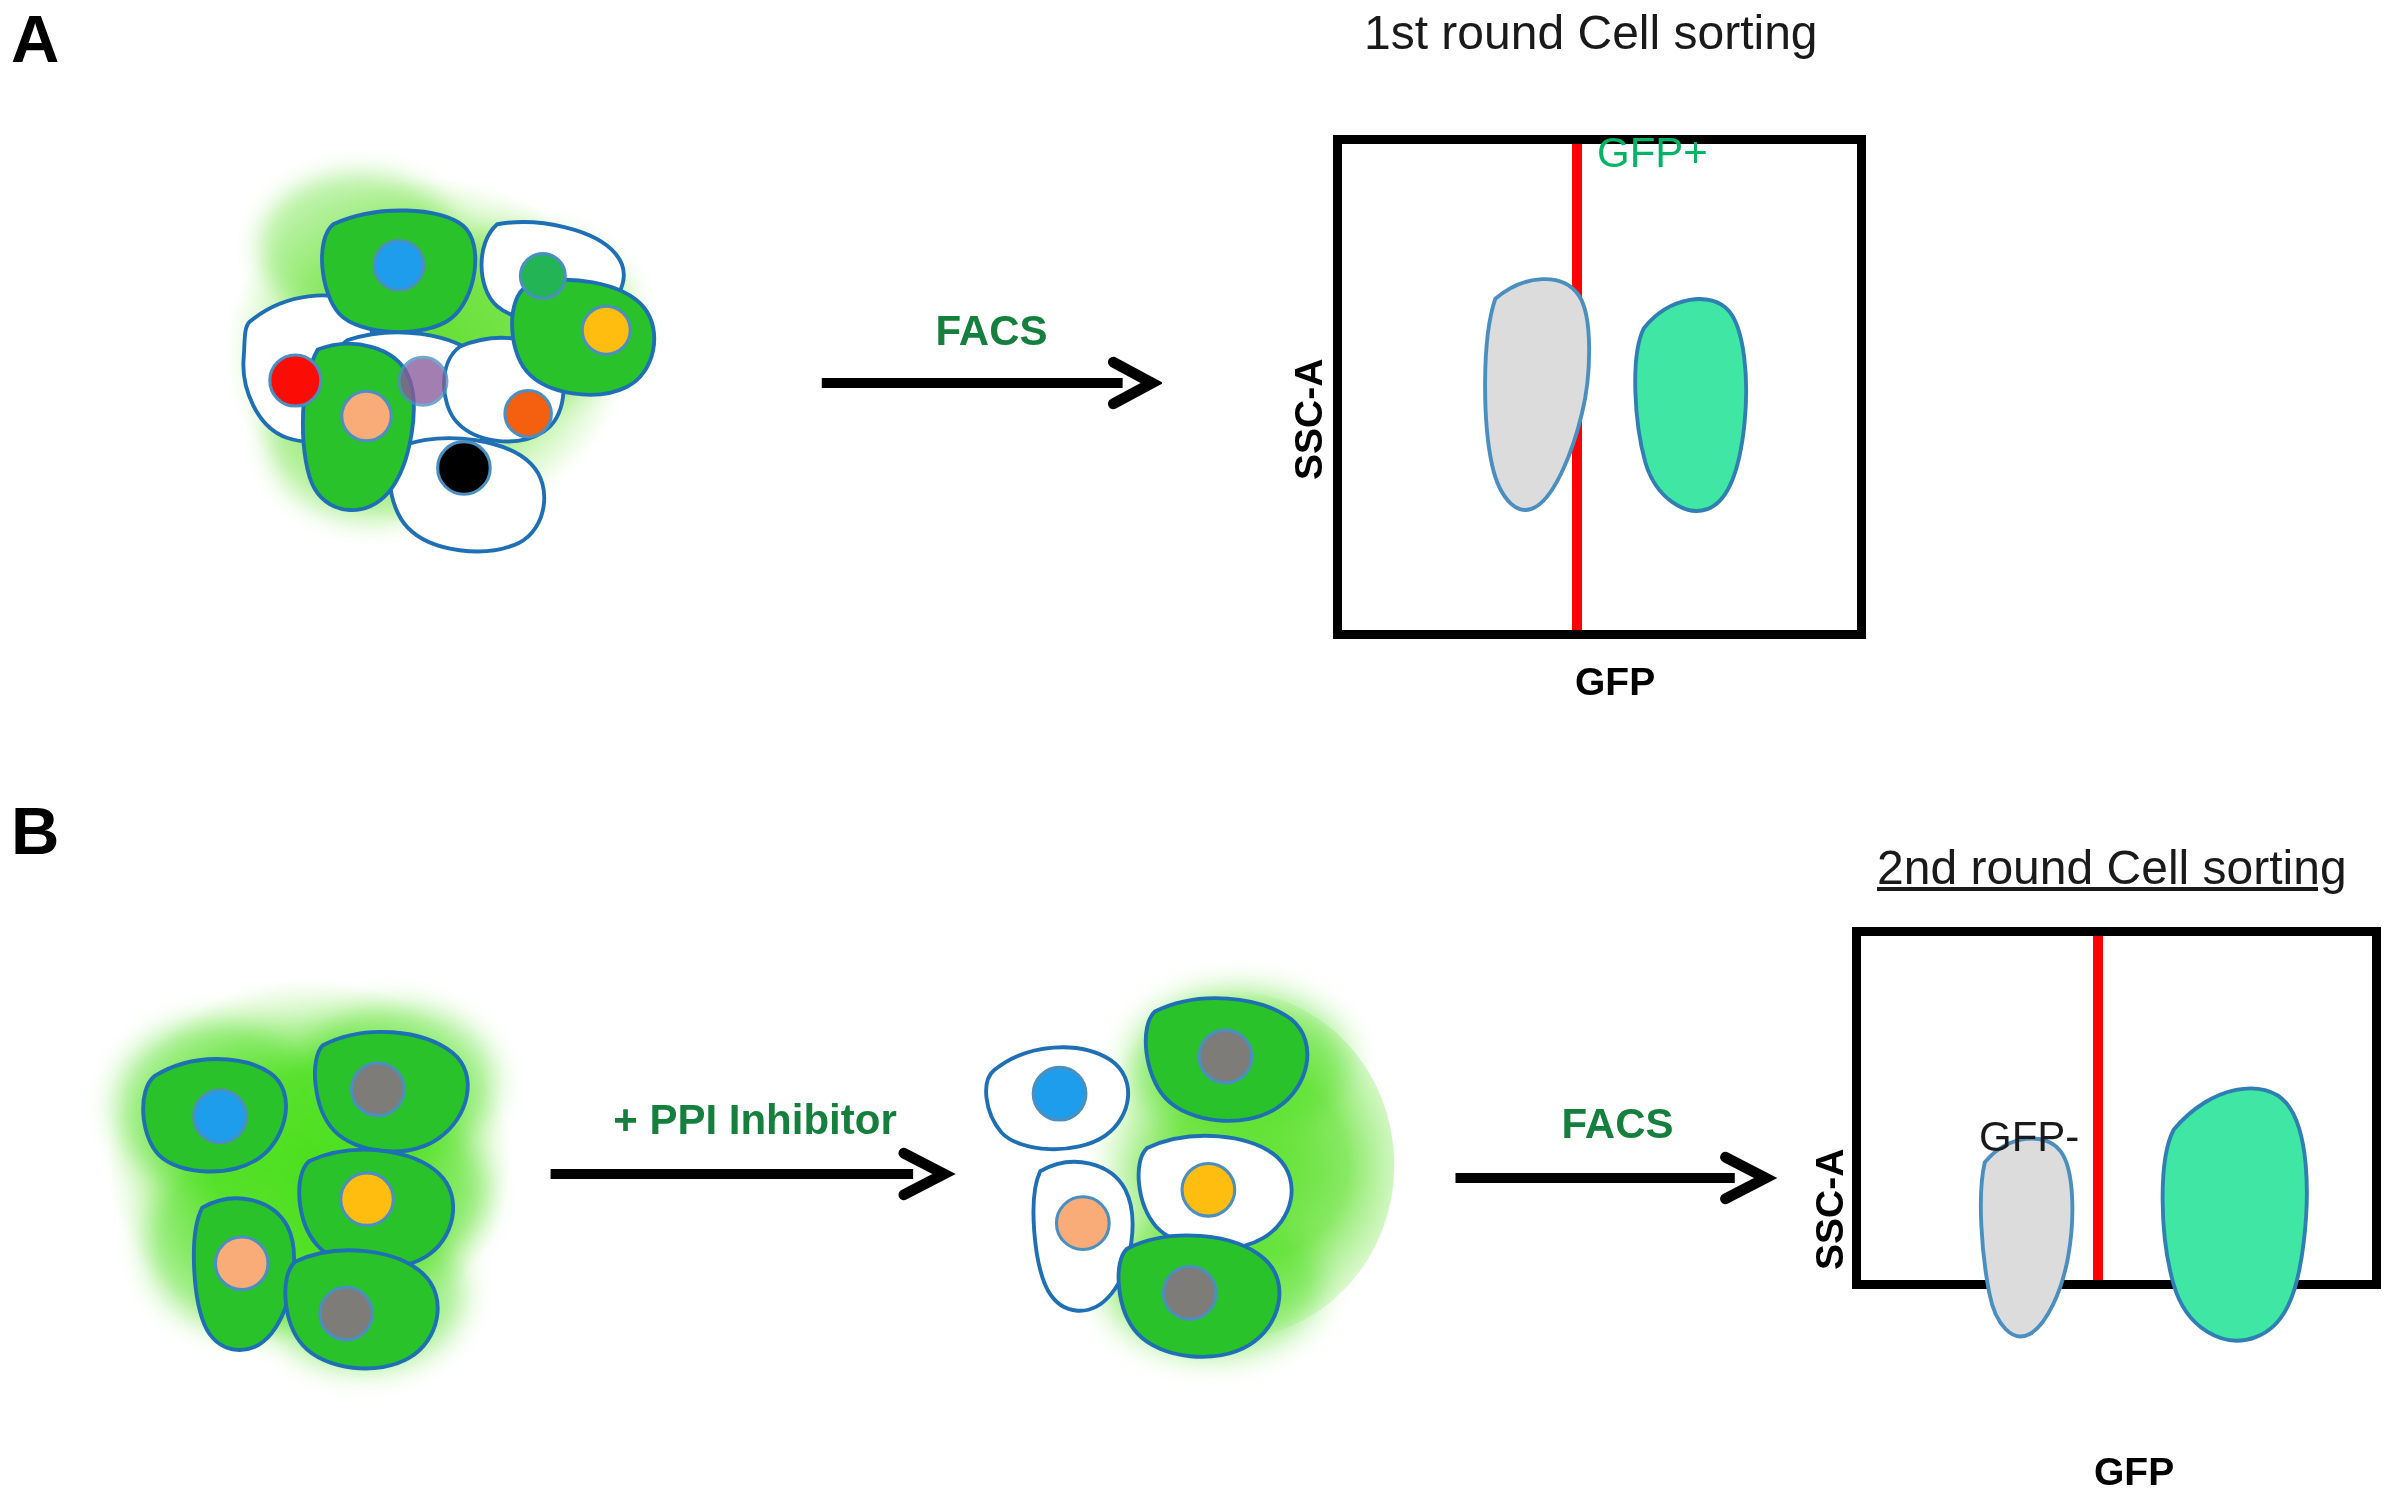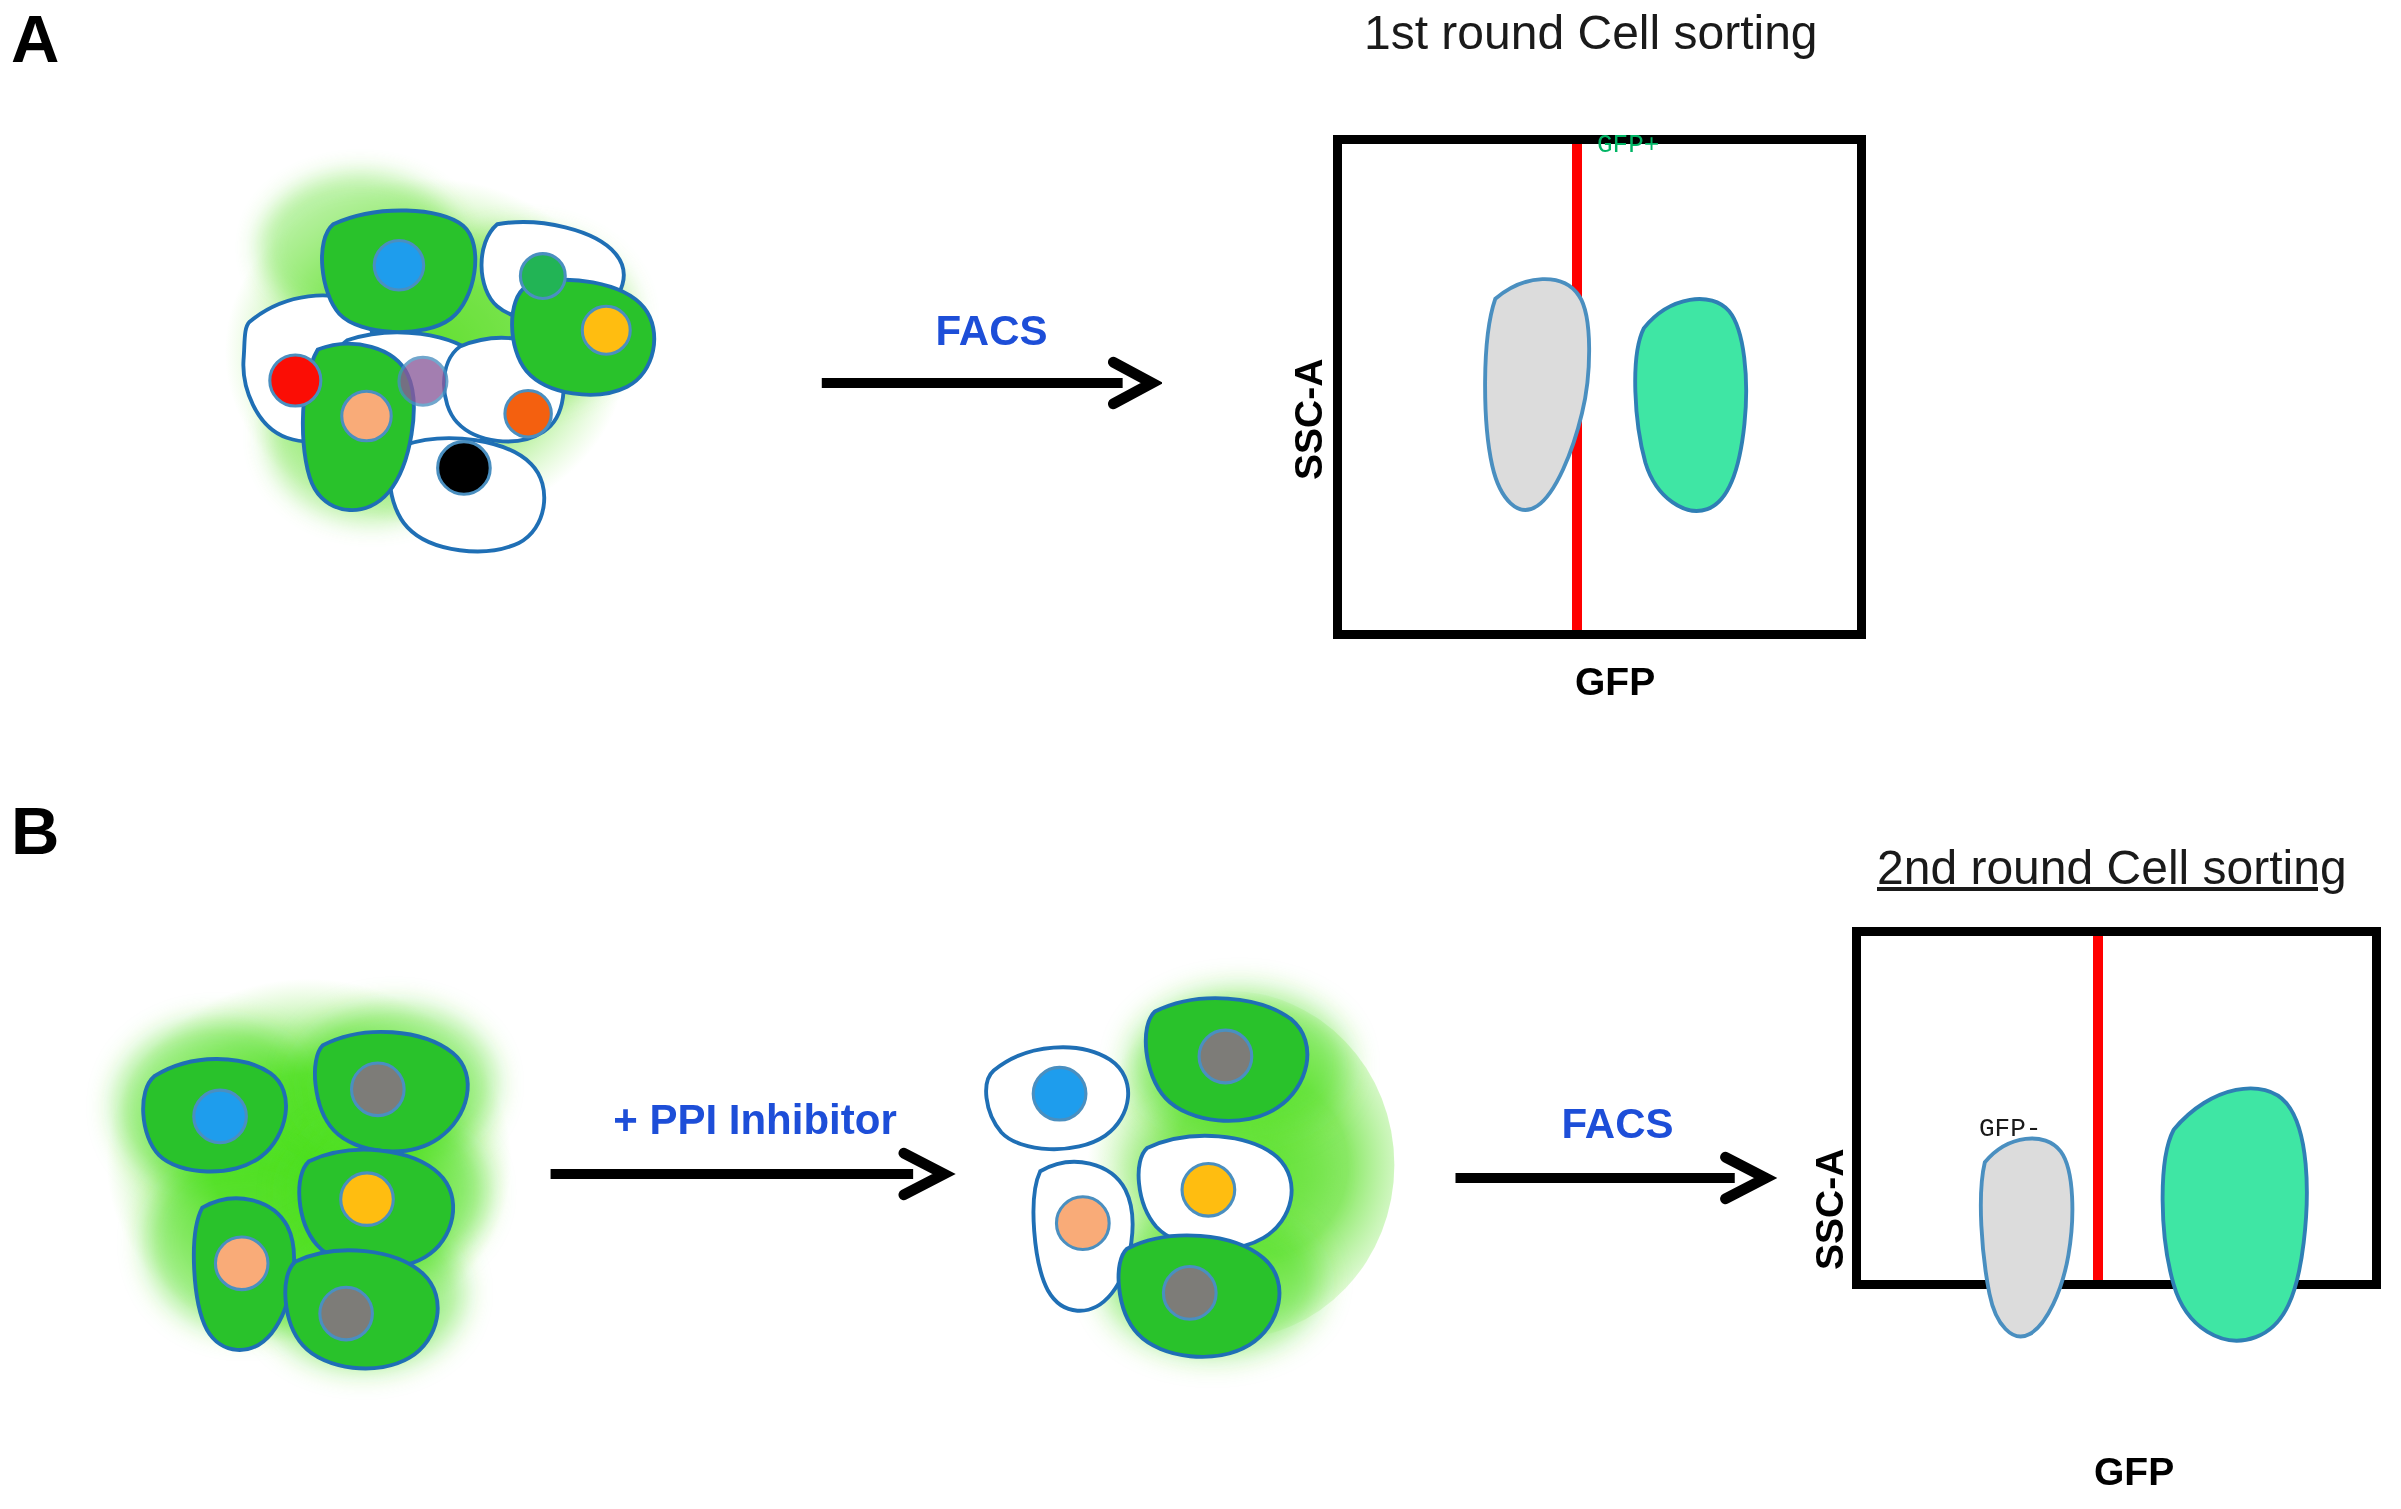--- a/index.html
+++ b/index.html
@@ -75,39 +75,39 @@
     font-weight: bold;
     font-size: 39px;
     color: #000000;
     white-space: nowrap;
     transform: rotate(-90deg);
     transform-origin: left top;
     line-height: 1;
   }
   .pop-tag {
     position: absolute;
-    font-family: Liberation Mono, monospace;
-    font-size: 26px;
+    font-family: Liberation Sans, sans-serif;
+    font-size: 42px;
     white-space: nowrap;
     line-height: 1;
   }
   .pop-tag.positive { color: #00b464; }
   .pop-tag.negative { color: #1a1a1a; }
 
   
   .arrow-group { position: absolute; }
   .arrow-label {
     position: absolute;
     left: 0;
     width: 100%;
     text-align: center;
     font-family: "Liberation Sans", sans-serif;
     font-weight: bold;
     font-size: 42px;
-    color: #1d4ed8;
+    color: #15803d;
     white-space: nowrap;
     line-height: 1;
   }
   .arrow-svg { position: absolute; left: 0; }
 
   
   .cell-cluster { position: absolute; }
   .cell-cluster svg { display: block; overflow: visible; }
 </style>
 </head>

